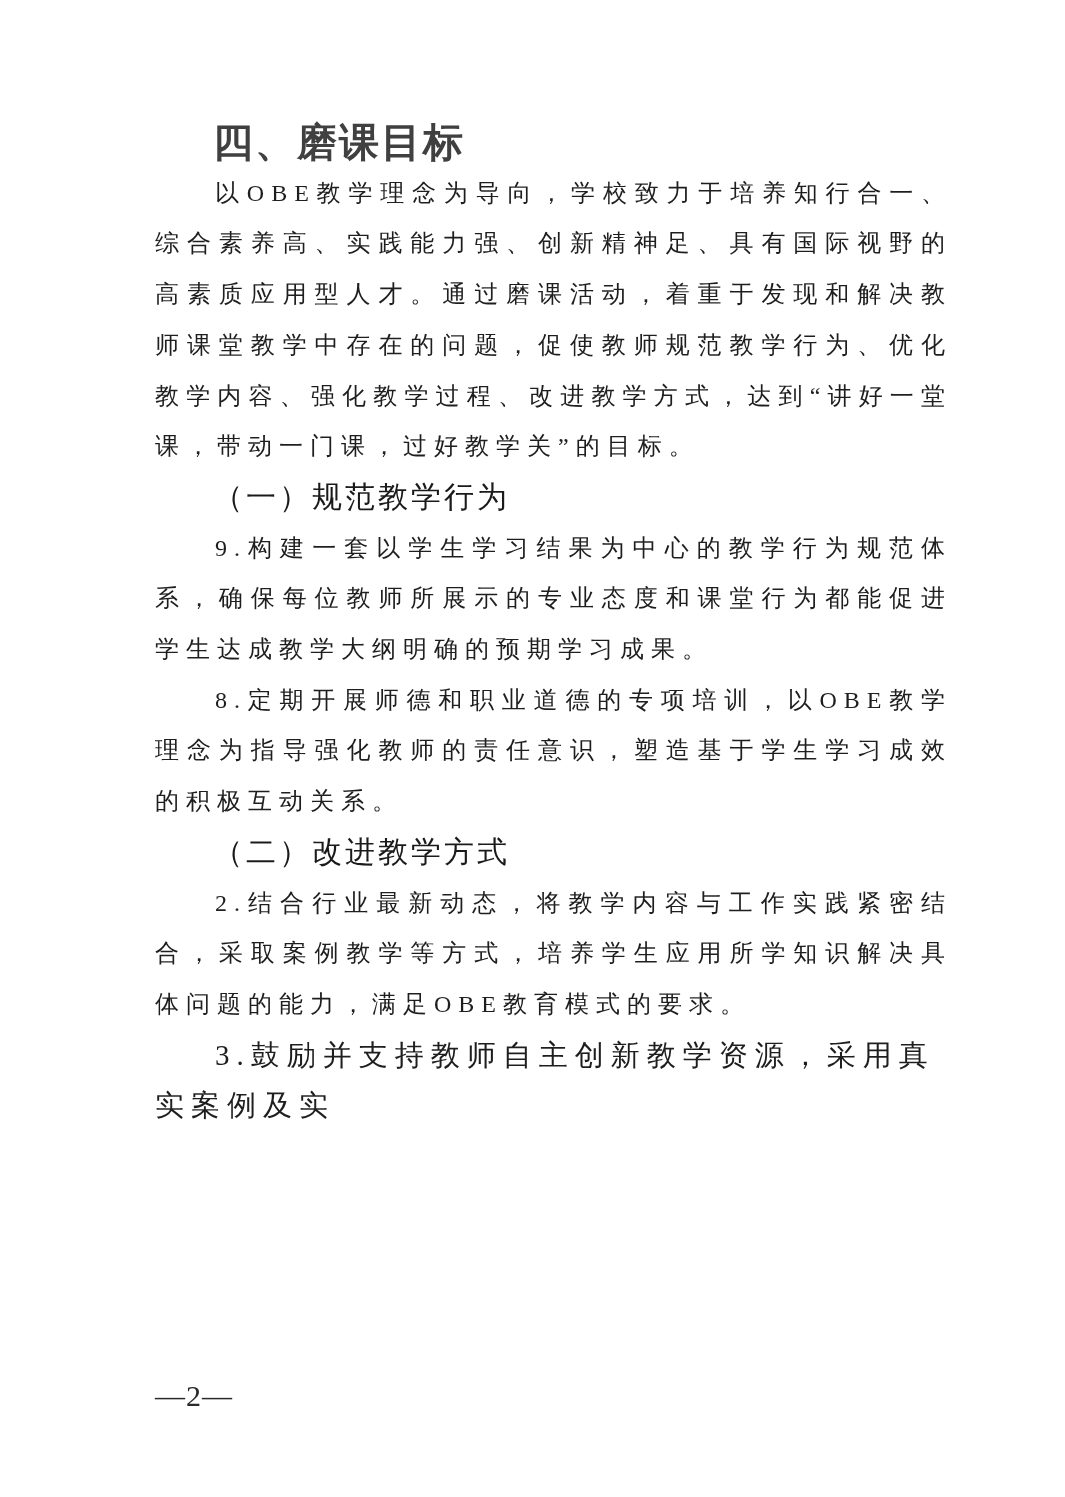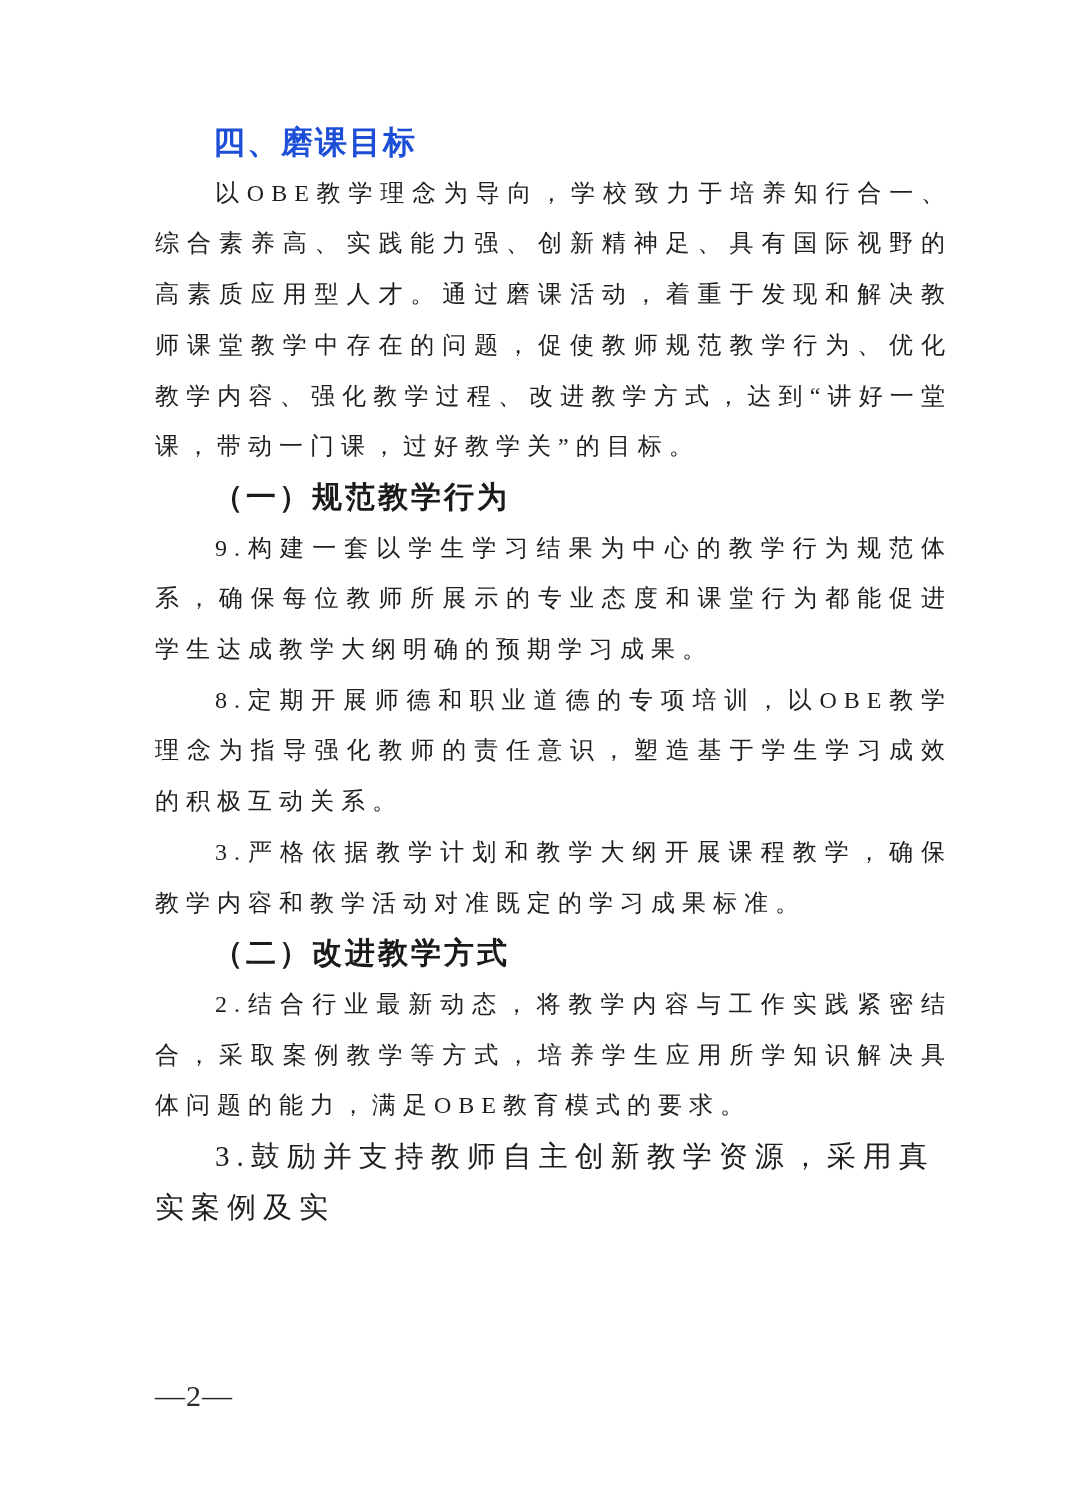--- a/index.html
+++ b/index.html
@@ -22,27 +22,27 @@
     top: 117px;
     width: 797px;
   }
   .block {
     margin: 0;
     line-height: 50.7px;
   }
   .heading-1 {
     font-family: "Liberation Sans", "DejaVu Sans", sans-serif;
     font-weight: 700;
-    font-size: 32px;
-    color: #1d4ed8;
+    font-size: 40px;
+    color: #404040;
     text-indent: 58px;
     letter-spacing: 2px;
   }
   .heading-2 {
-    font-weight: 700;
+    font-weight: 400;
     font-size: 30px;
     color: #1a1a1a;
     text-indent: 58px;
     letter-spacing: 3px;
   }
   .para {
     font-size: 24px;
     letter-spacing: 7px;
     text-indent: 60px;
     text-align: justify;
@@ -73,21 +73,20 @@
     <h1 class="block heading-1">四、磨课目标</h1>
 
     <p class="block para">以OBE教学理念为导向，学校致力于培养知行合一、综合素养高、实践能力强、创新精神足、具有国际视野的高素质应用型人才。通过磨课活动，着重于发现和解决教师课堂教学中存在的问题，促使教师规范教学行为、优化教学内容、强化教学过程、改进教学方式，达到“讲好一堂课，带动一门课，过好教学关”的目标。</p>
 
     <h2 class="block heading-2">（一）规范教学行为</h2>
 
     <p class="block para">9.构建一套以学生学习结果为中心的教学行为规范体系，确保每位教师所展示的专业态度和课堂行为都能促进学生达成教学大纲明确的预期学习成果。</p>
 
     <p class="block para">8.定期开展师德和职业道德的专项培训，以OBE教学理念为指导强化教师的责任意识，塑造基于学生学习成效的积极互动关系。</p>
 
-    <p class="block para">3.严格依据教学计划和教学大纲开展课程教学，确保教学内容和教学活动对准既定的学习成果标准。</p>
 
     <h2 class="block heading-2">（二）改进教学方式</h2>
 
 
     <p class="block para">2.结合行业最新动态，将教学内容与工作实践紧密结合，采取案例教学等方式，培养学生应用所学知识解决具体问题的能力，满足OBE教育模式的要求。</p>
 
     <p class="block para-lastline block">3.鼓励并支持教师自主创新教学资源，采用真实案例及实</p>
 
   </div>
 

